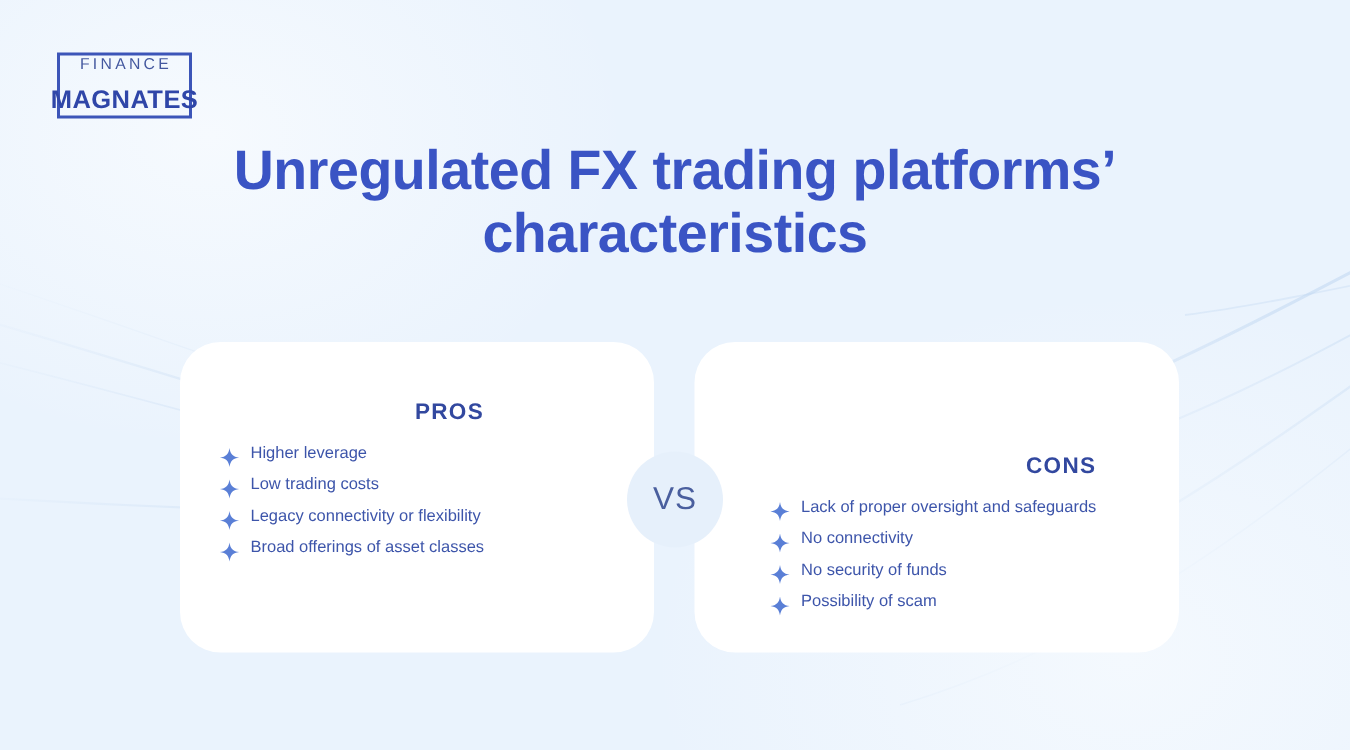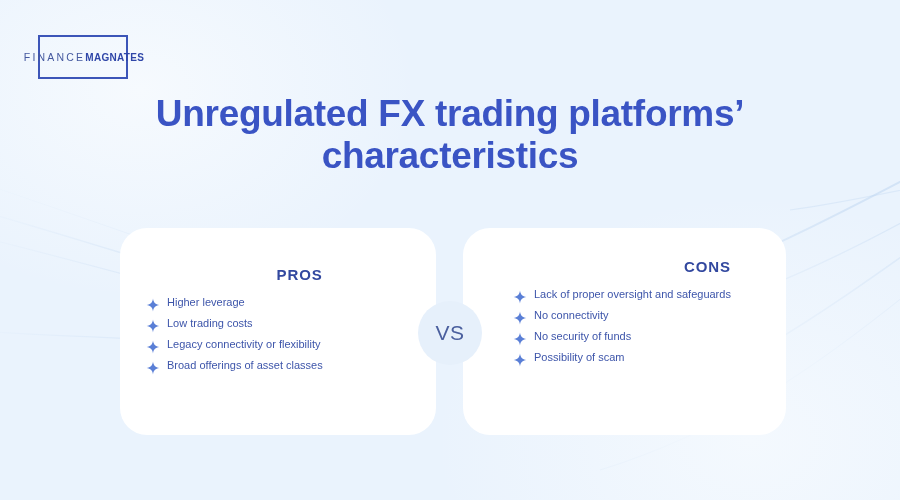--- a/index.html
+++ b/index.html
@@ -51,35 +51,35 @@
   
   .logo-box {
     position: absolute;
     left: 38px;
     top: 35px;
     width: 90px;
     height: 44px;
     border: 2px solid #3c55b8;
     box-sizing: border-box;
     display: flex;
-    flex-direction: row;
+    flex-direction: column;
     align-items: center;
-    justify-content: center;
+    justify-content: space-between;
     background: transparent;
   }
   .logo-top {
     font-size: 10.5px;
     letter-spacing: 2.2px;
     color: #44589f;
     font-weight: 400;
     line-height: 1.15;
     padding-left: 2px;
   }
   .logo-bottom {
-    font-size: 10px;
+    font-size: 17px;
     letter-spacing: 0.3px;
     color: #2f46a8;
     font-weight: 700;
     line-height: 1.15;
     margin-top: 1px;
   }
 
   
   .title {
     position: absolute;
@@ -114,21 +114,21 @@
     left: 463px;
     width: 323px;
   }
 
   .card-inner {
     position: absolute;
     left: 0;
     top: 0;
   }
   .card-pros .card-inner { padding: 38px 0 0 26px; }
-  .card-cons .card-inner { padding: 30px 12px 0 50px; }
+  .card-cons .card-inner { padding: 30px 12px 0 50px; margin-top: 44px; }
 
   .card-heading {
     color: #32489f;
     font-size: 15px;
     font-weight: 700;
     letter-spacing: 0.9px;
     margin-bottom: 12px;
     text-align: right;
   }
 

